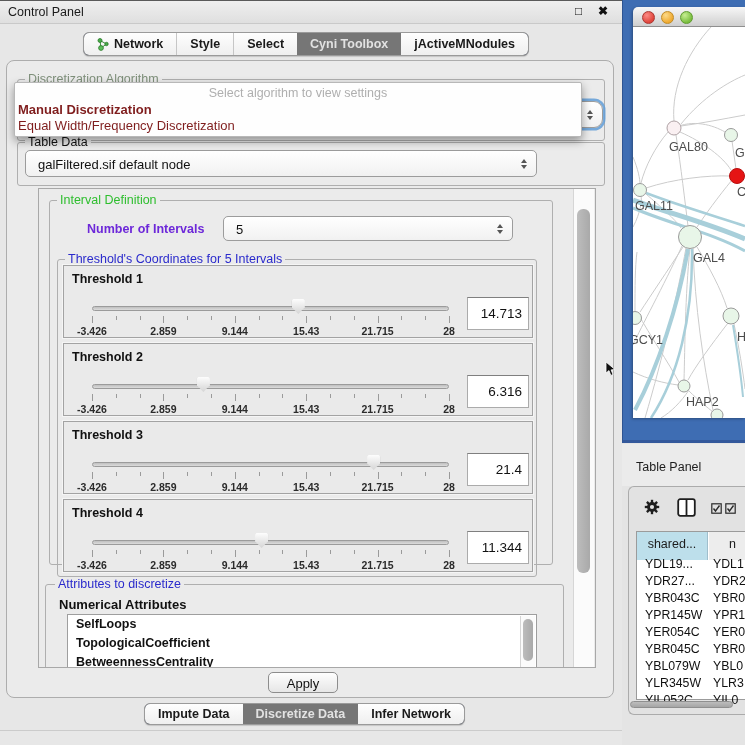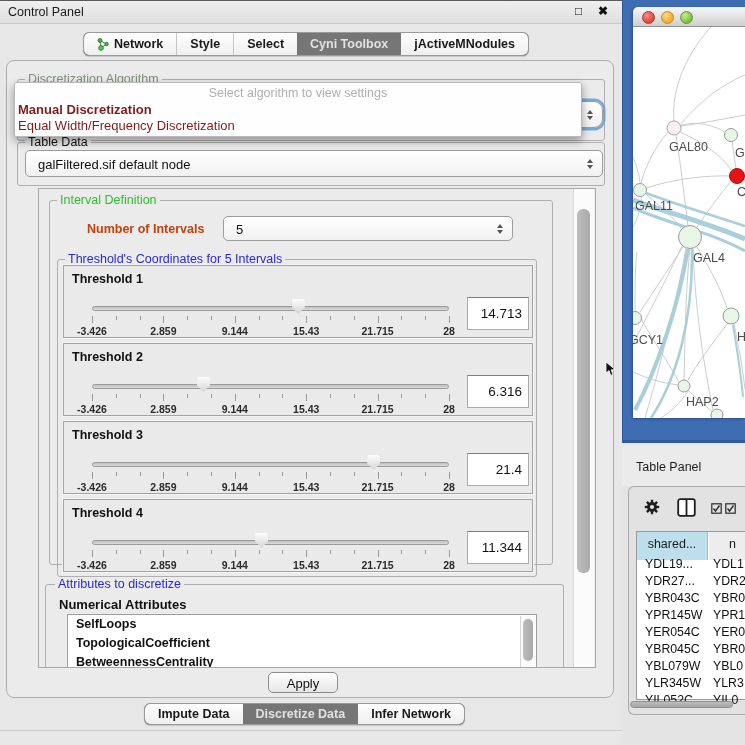--- a/index.html
+++ b/index.html
@@ -120,41 +120,41 @@
       <span class="gtitle muted" style="left:18px;top:11px;">Discretization Algorithm</span>
       <div class="combo" id="algo-combo" style="left:20px;top:40px;">
         <span class="stepper">
             <span class="arr-up"></span>
             <span class="arr-dn"></span>
           </span>
       </div>
 
       <div class="group" style="left:10px;top:81px;width:588px;height:44px;"></div>
       <span class="gtitle" style="left:18px;top:74px;color:#111;">Table Data</span>
-      <div class="combo" style="left:18px;top:89px;width:578px;height:27px;">
+      <div class="combo" style="left:18px;top:89px;width:512px;height:27px;">
         <span class="val">galFiltered.sif default node</span>
         <span class="stepper">
             <span class="arr-up"></span>
             <span class="arr-dn"></span>
           </span>
       </div>
     </div>
 
     <div id="algo-popup">
       <div class="ph">Select algorithm to view settings</div>
       <div class="popt" style="top:19px;font-weight:700;">Manual Discretization</div>
       <div class="popt" style="top:35px;">Equal Width/Frequency Discretization</div>
     </div>
 
     <div id="scrollpanel">
 
       <div class="group" style="left:10px;top:11px;width:504px;height:365px;"></div>
       <span class="gtitle green" style="left:18px;top:4px;">Interval Definition</span>
 
-      <span class="abs" style="left:48px;top:33px;font-size:12.5px;font-weight:700;color:#c2410c;">Number of Intervals</span>
+      <span class="abs" style="left:48px;top:33px;font-size:12.5px;font-weight:700;color:#6d28d9;">Number of Intervals</span>
       <div class="combo" style="left:184px;top:27px;width:290px;height:25px;">
         <span class="val">5</span>
         <span class="stepper">
             <span class="arr-up"></span>
             <span class="arr-dn"></span>
           </span>
       </div>
 
       <div class="group" style="left:18px;top:70px;width:480px;height:318px;"></div>
       <span class="gtitle blue" style="left:26px;top:63px;">Threshold's Coordinates for 5 Intervals</span>

